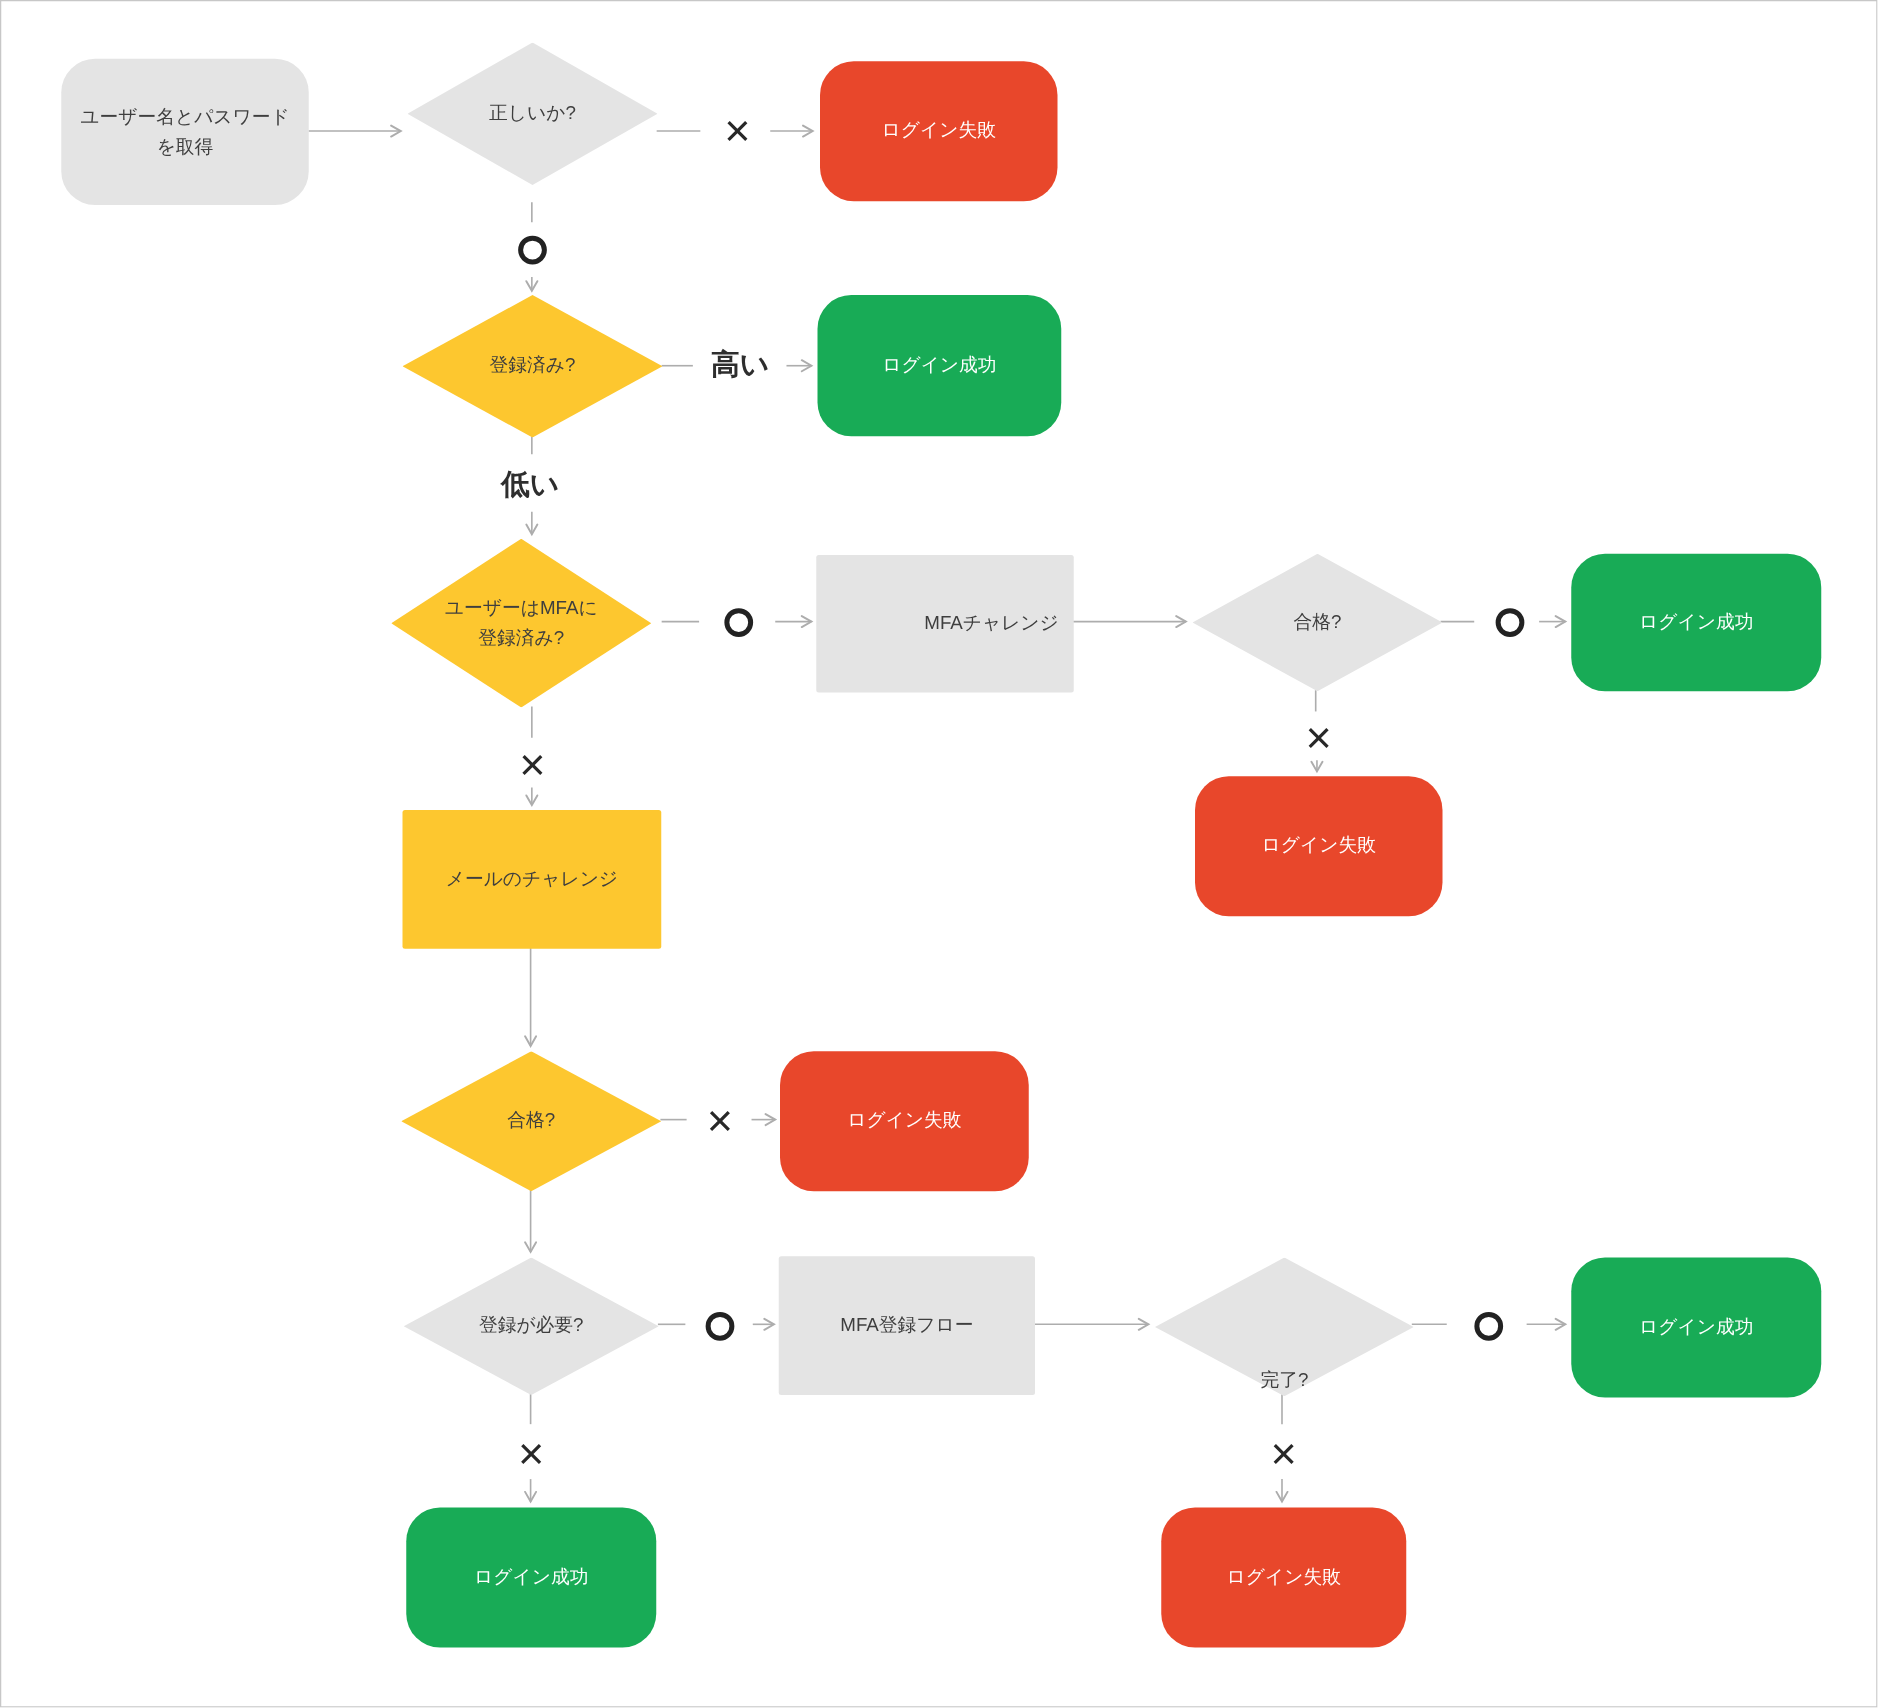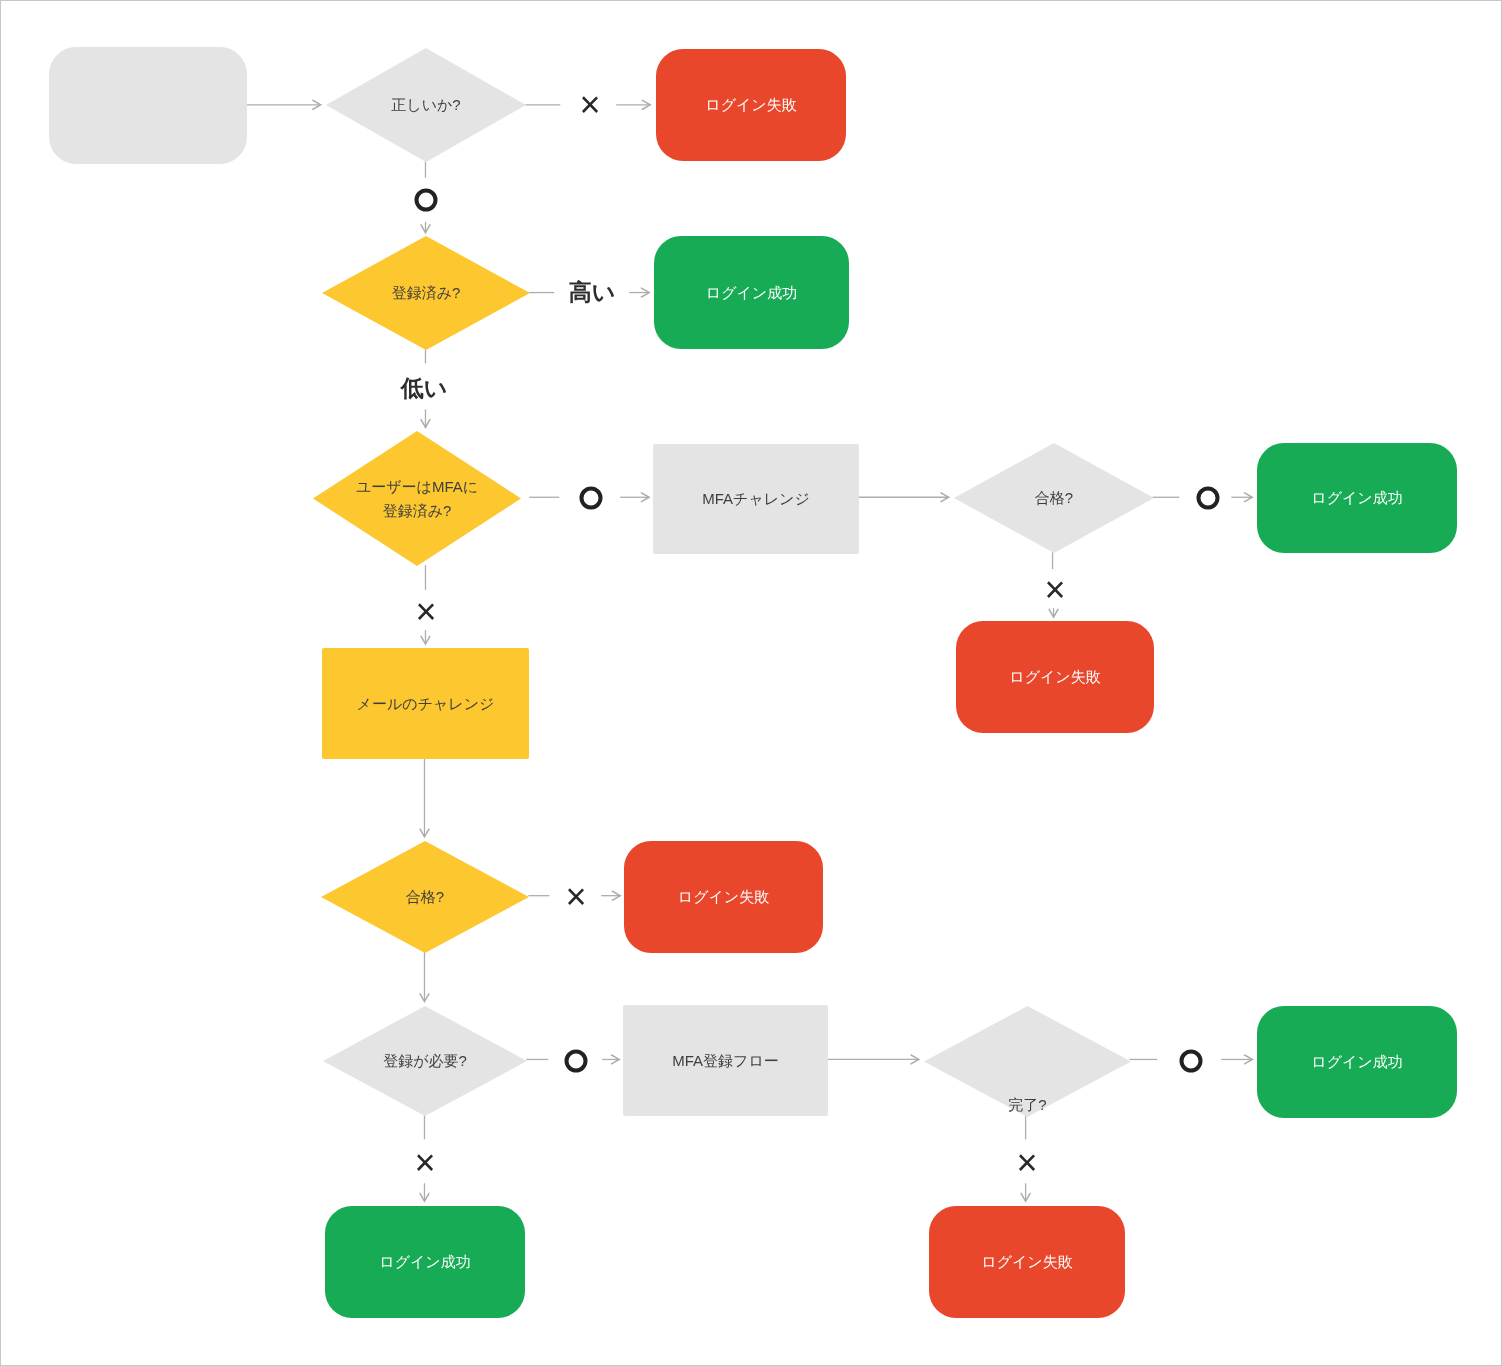--- a/index.html
+++ b/index.html
@@ -95,43 +95,45 @@
       <line x1="1130" y1="1060" x2="1158" y2="1060" class="edge-line"></line>
       <line x1="1222" y1="1060" x2="1253" y2="1060" class="edge-line" marker-end="url(#arrowhead)"></line>
       <line x1="424" y1="1115" x2="424" y2="1140" class="edge-line"></line>
       <line x1="424" y1="1184" x2="424" y2="1202" class="edge-line" marker-end="url(#arrowhead)"></line>
       <line x1="1026" y1="1116" x2="1026" y2="1140" class="edge-line"></line>
       <line x1="1026" y1="1184" x2="1026" y2="1202" class="edge-line" marker-end="url(#arrowhead)"></line>
     </svg>
   <div id="nodes-layer">
       <div class="node rounded gray" style="left: 48px; top: 46px; width: 198px; height: 117px;">
         <div class="shape"></div>
-      </div>
-      <div class="node diamond gray" style="left: 325px; top: 47px; width: 200px; height: 114px; text-align: center;">
+        <span class="node-label">ユーザー名とパスワード
+を取得</span>
+      </div>
+      <div class="node diamond gray" style="left: 325px; top: 33px; width: 200px; height: 114px; text-align: center;">
         <div class="shape"></div>
         <span class="node-label">正しいか?</span>
       </div>
       <div class="node rounded red" style="left: 655px; top: 48px; width: 190px; height: 112px;">
         <div class="shape"></div>
         <span class="node-label">ログイン失敗</span>
       </div>
       <div class="node diamond yellow" style="left: 321px; top: 235px; width: 208px; height: 114px;">
         <div class="shape"></div>
         <span class="node-label">登録済み?</span>
       </div>
       <div class="node rounded green" style="left: 653px; top: 235px; width: 195px; height: 113px;">
         <div class="shape"></div>
         <span class="node-label">ログイン成功</span>
       </div>
       <div class="node diamond yellow" style="left: 312px; top: 430px; width: 208px; height: 135px;">
         <div class="shape"></div>
         <span class="node-label">ユーザーはMFAに
 登録済み?</span>
       </div>
-      <div class="node rect gray" style="left: 652px; top: 443px; width: 206px; height: 110px;">
+      <div class="node rect gray" style="left: 652px; top: 443px; width: 206px; height: 110px; justify-content: flex-end;">
         <div class="shape"></div>
         <span class="node-label">MFAチャレンジ</span>
       </div>
       <div class="node diamond gray" style="left: 953px; top: 442px; width: 200px; height: 110px;">
         <div class="shape"></div>
         <span class="node-label">合格?</span>
       </div>
       <div class="node rounded green" style="left: 1256px; top: 442px; width: 200px; height: 110px;">
         <div class="shape"></div>
         <span class="node-label">ログイン成功</span>

